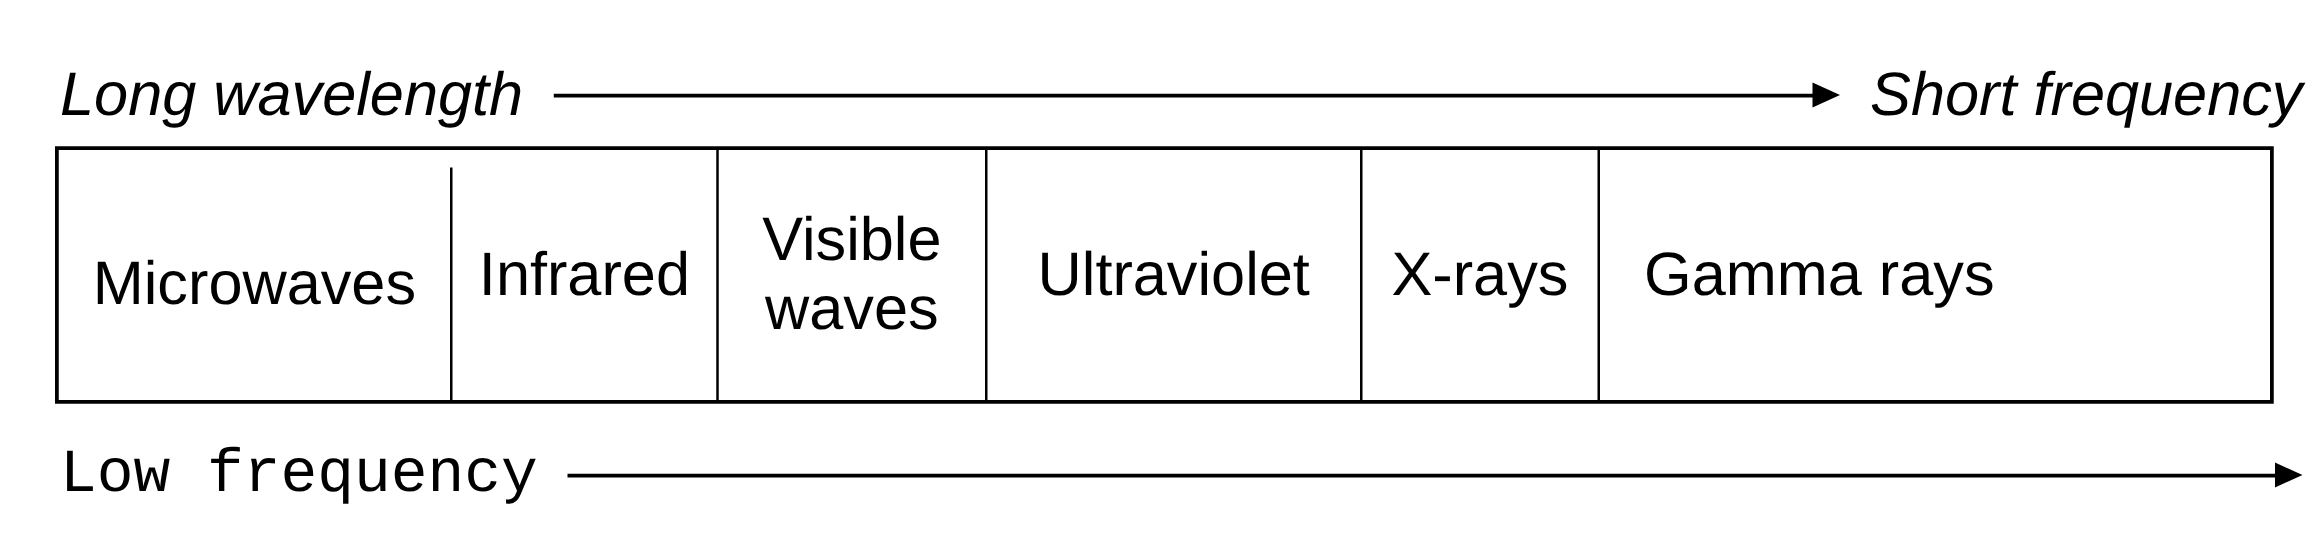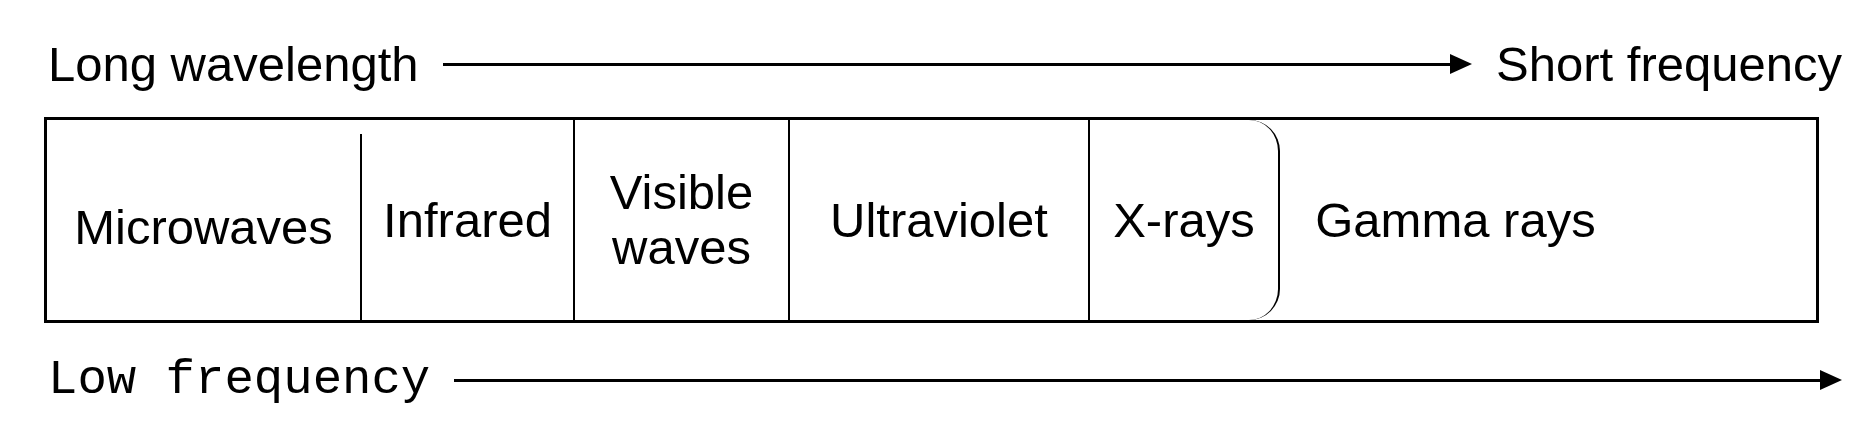--- a/index.html
+++ b/index.html
@@ -20,21 +20,21 @@
   .axis-row {
     position: absolute;
     left: 48px;
     right: 16px;
     display: flex;
     align-items: center;
     gap: 24px;
     font-size: 49px;
     line-height: 1;
   }
-  .axis-row.top    { top: 32px;  height: 64px; }
+  .axis-row.top    { top: 44px;  height: 64px; font-style: italic; }
   .axis-row.bottom { top: 348px; height: 64px; font-family: Liberation Mono, monospace; }
 
   .axis-label { white-space: nowrap; }
 
   .arrow {
     flex: 1 1 auto;
     position: relative;
     height: 20px;
     min-width: 120px;
   }
@@ -102,21 +102,21 @@
   </div>
   <div class="band" style="flex-basis: 12.04%; justify-content: center;">
     <span>Infrared</span>
   </div>
   <div class="band" style="flex-basis: 12.15%;">
     <span>Visible waves</span>
   </div>
   <div class="band" style="flex-basis: 16.96%; align-items: center;">
     <span>Ultraviolet</span>
   </div>
-  <div class="band" style="flex-basis: 10.74%; border-radius: 31px;">
+  <div class="band" style="flex-basis: 10.74%;">
     <span>X-rays</span>
   </div>
   <div class="band" style="flex-basis: 19.84%;">
     <span>Gamma rays</span>
   </div>
 </div>
 
 <div class="axis-row bottom">
   <span class="axis-label">Low frequency</span>
   <div class="arrow"></div>

